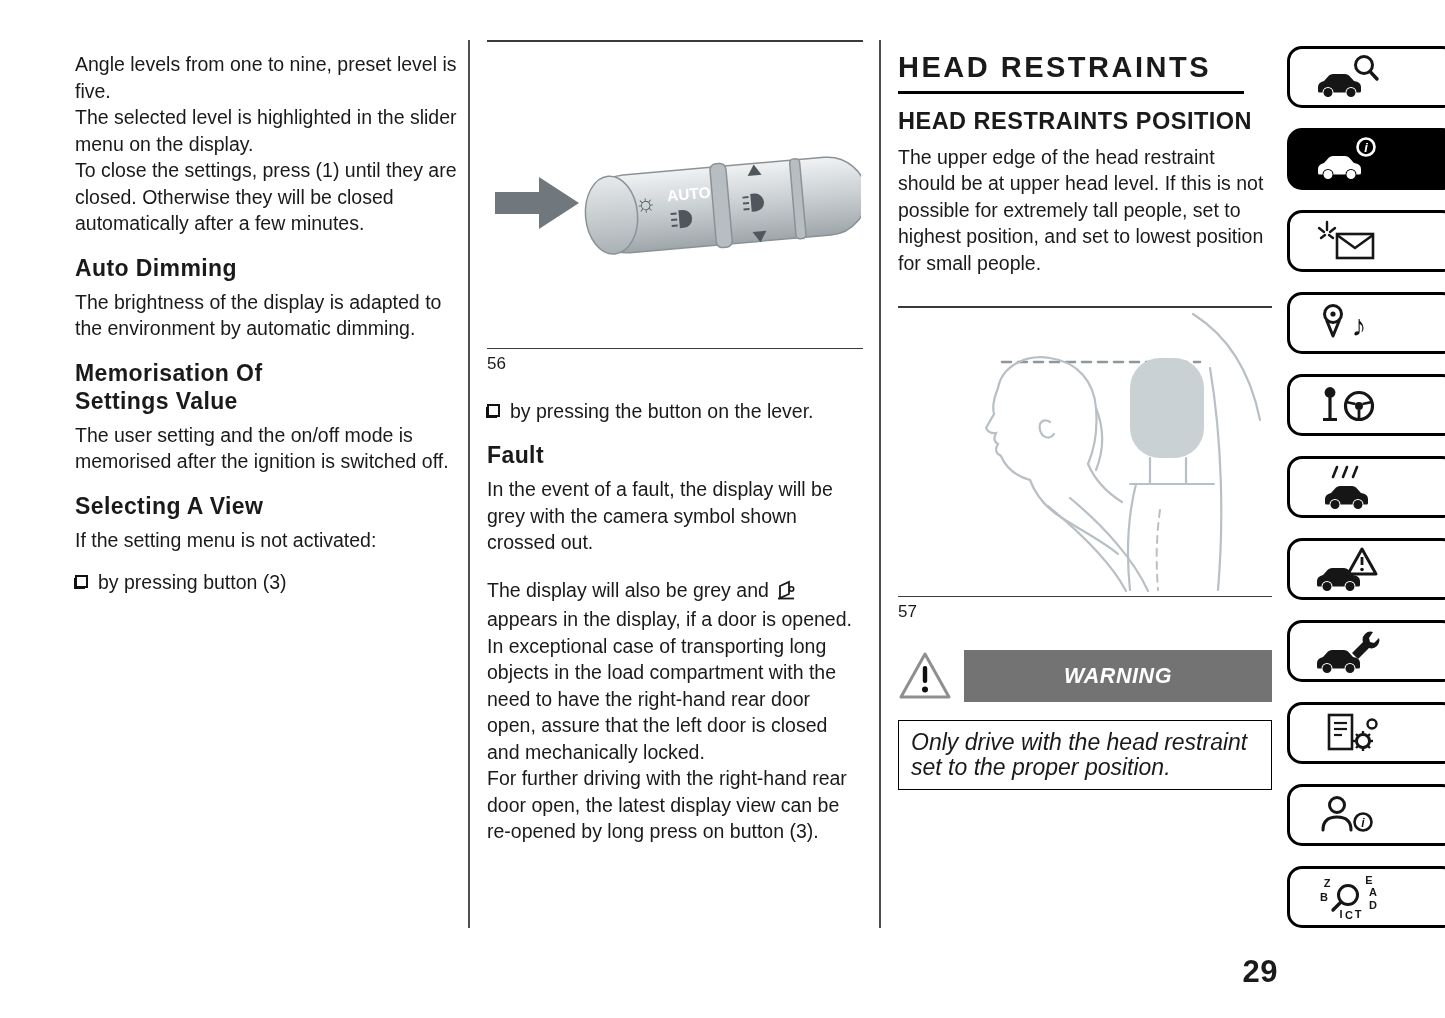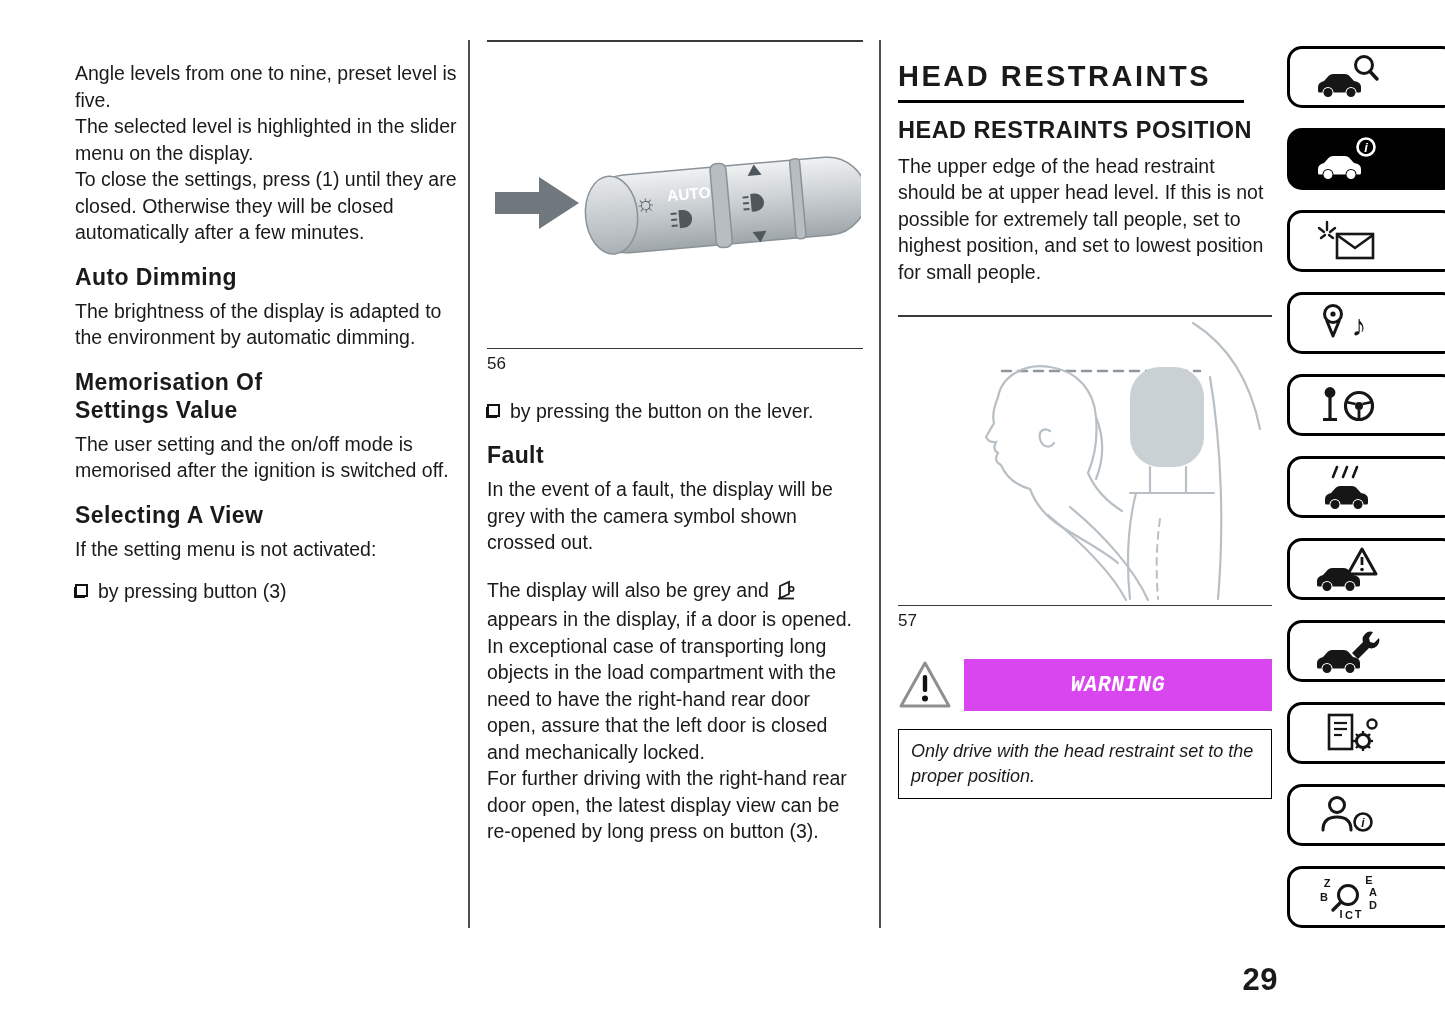--- a/index.html
+++ b/index.html
@@ -2,21 +2,21 @@
 <html><head>
 <meta charset="utf-8">
 <style>
   * { margin:0; padding:0; box-sizing:border-box; }
   html,body { width:1445px; height:1018px; }
   body {
     position:relative; overflow:hidden; background:#ffffff;
     font-family:"Liberation Sans", sans-serif; color:#1a1a1a;
   }
   p { font-size:19.5px; line-height:26.5px; }
-  .col { position:absolute; top:60px; }
+  .col { position:absolute; top:51px; }
   .col1 { left:75px;  width:388px; }
   .col2 { left:487px; width:376px; top:40px; }
   .col3 { left:898px; width:374px; }
   h3 {
     font-size:23px; font-weight:bold; letter-spacing:.4px;
     margin:17px 0 7px; line-height:28px;
   }
   .narrow { max-width:265px; }
   .vrule { position:absolute; width:2px; background:#4f4f4f; }
   .hrule { height:1.5px; background:#3a3a3a; }
@@ -34,39 +34,39 @@
   .main-heading {
     font-size:29px; font-weight:bold; letter-spacing:2.5px; line-height:32px;
   }
   .heading-underline { height:2.5px; background:#000; width:346px; margin-top:8px; }
   .sub-heading {
     font-size:23.5px; font-weight:bold; letter-spacing:.5px;
     line-height:27px; margin:14px 0 9px; max-width:360px;
   }
   .warning-bar { display:flex; align-items:stretch; height:52px; margin-top:28px; }
   .warning-icon-box { flex:0 0 66px; background:#fff; display:flex; align-items:center; }
-  .warning-grey { flex:1; background:#d946ef; display:flex; align-items:center; justify-content:center;font-family:Liberation Mono, monospace; }
+  .warning-grey { flex:1; background:#737373; display:flex; align-items:center; justify-content:center; }
   .warning-grey span {
     color:#fff; font-weight:bold; font-style:italic; font-size:21.5px; letter-spacing:.6px;
   }
   .warning-note {
     margin-top:18px; border:1.6px solid #000; padding:9px 12px;
-    font-style:italic; font-size:18px; line-height:25px;
+    font-style:italic; font-size:23px; line-height:25px;
   }
   
   .tabs { position:absolute; left:1287px; top:46px; display:flex; flex-direction:column; gap:20px; }
   .tab {
     width:170px; height:62px; background:#fff; border:3px solid #000;
     border-radius:15px; display:flex; align-items:center; color:#161616;
     cursor:pointer;
   }
   .tab svg { width:66px; height:46px; margin-left:24px; }
   .tab.active { background:#000; color:#ffffff; }
   .page-number {
-    position:absolute; right:167px; bottom:20px;
+    position:absolute; right:167px; bottom:28px;
     font-size:31px; font-weight:bold; letter-spacing:.5px;
   }
   svg text { font-family:"Liberation Sans", sans-serif; }
 </style>
 </head>
 <body>
 
 <svg width="0" height="0" style="position:absolute" aria-hidden="true">
   <defs>
     <g id="car-shape">

